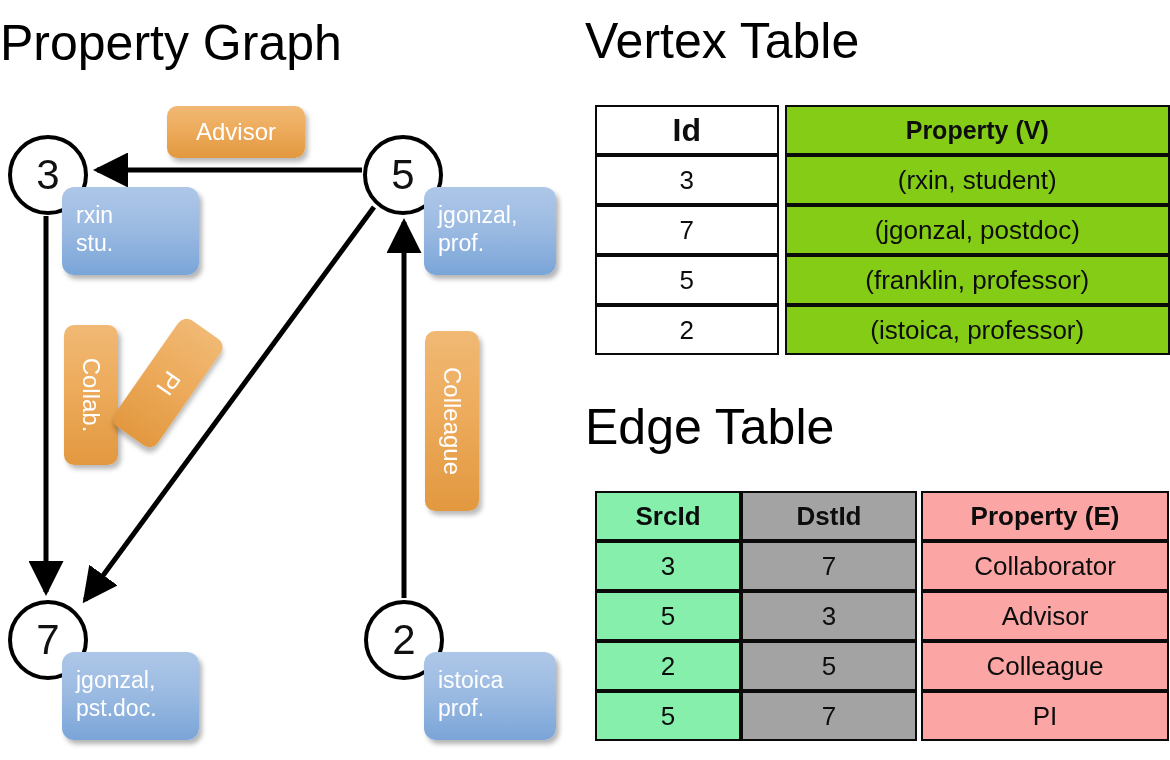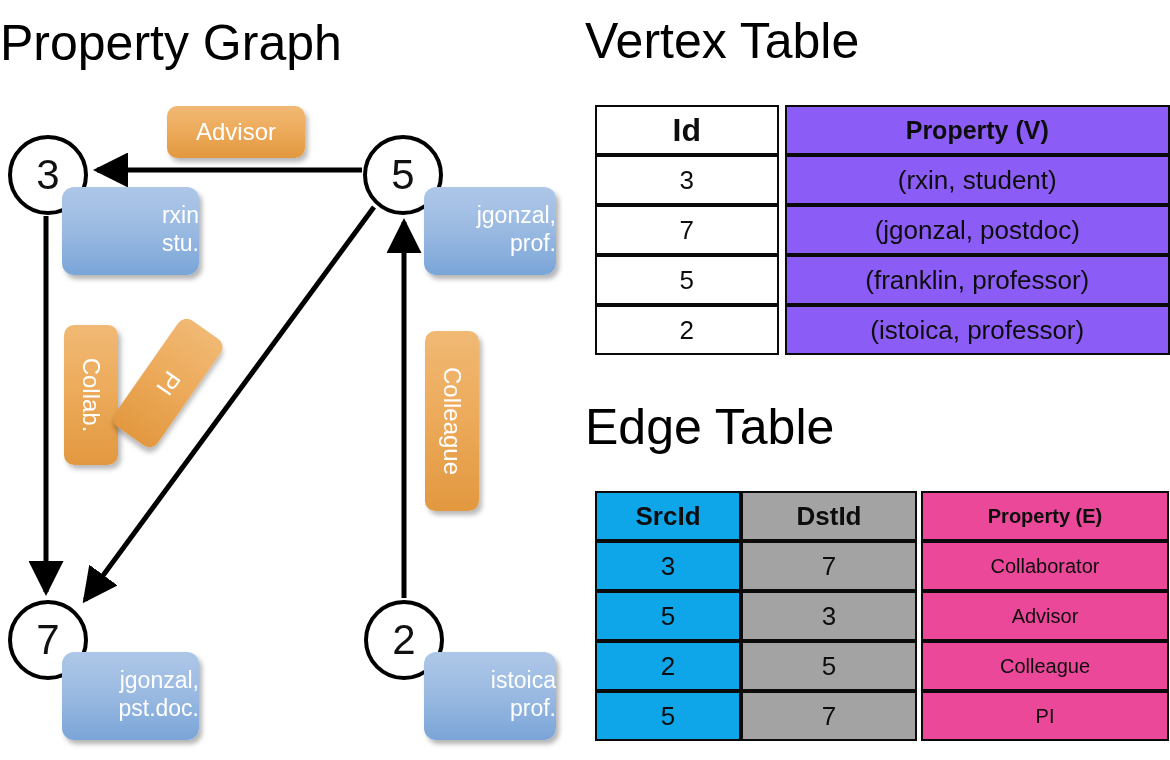--- a/index.html
+++ b/index.html
@@ -54,21 +54,20 @@
     border-radius: 12px;
     background: linear-gradient(to bottom, #aec7e8 0%, #9cbbe2 45%, #7aa5d8 100%);
     box-shadow: 3px 4px 5px rgba(0,0,0,0.30);
     color: #ffffff;
     font-family: "Liberation Sans", sans-serif;
     font-weight: 300;
     font-size: 23px;
     line-height: 28px;
     padding: 14px 0 0 14px;
     z-index: 4;
-    text-align: right;
   }
   #vbox-3 { left: 62px;  top: 187px; width: 137px; height: 88px; }
   #vbox-5 { left: 424px; top: 187px; width: 132px; height: 88px; }
   #vbox-7 { left: 62px;  top: 652px; width: 137px; height: 88px; }
   #vbox-2 { left: 424px; top: 652px; width: 132px; height: 88px; }
 
   
   .edge-box {
     position: absolute;
     border-radius: 10px;
@@ -103,30 +102,30 @@
     text-align: center;
     vertical-align: middle;
     font-weight: 300;
     color: #0d0d0d;
   }
   .tbl th { font-weight: 700; }
 
   
   #vertex-table { left: 595px; top: 105px; }
   #vertex-table .c-id   { width: 185px; height: 50px; font-size: 26px; background: #ffffff; }
-  #vertex-table .c-prop { width: 388px; height: 50px; font-size: 26px; background: #8b5cf6; }
+  #vertex-table .c-prop { width: 388px; height: 50px; font-size: 26px; background: #84cc16; }
   #vertex-table th.c-id   { font-size: 32px; }
   #vertex-table th.c-prop { font-size: 25px; }
   #vertex-table .spacer { width: 6px; border: none; background: #fff; padding: 0; }
 
   
   #edge-table { left: 595px; top: 491px; }
-  #edge-table .c-src  { width: 146px; height: 50px; font-size: 26px; background: #0ea5e9; margin-left: 40px; }
+  #edge-table .c-src  { width: 146px; height: 50px; font-size: 26px; background: #86efac; margin-left: 40px; }
   #edge-table .c-dst  { width: 176px; height: 50px; font-size: 26px; background: #a3a3a3; }
-  #edge-table .c-prop { width: 248px; height: 50px; font-size: 20px; background: #ec4899; }
+  #edge-table .c-prop { width: 248px; height: 50px; font-size: 26px; background: #fca5a5; }
   #edge-table th { font-size: 25px; }
   #edge-table .spacer { width: 4px; border: none; background: #fff; padding: 0; }
 </style>
 </head>
 <body>
 
 <div id="root">
 
   <div class="big-title" id="title-property-graph">Property Graph</div>
 

